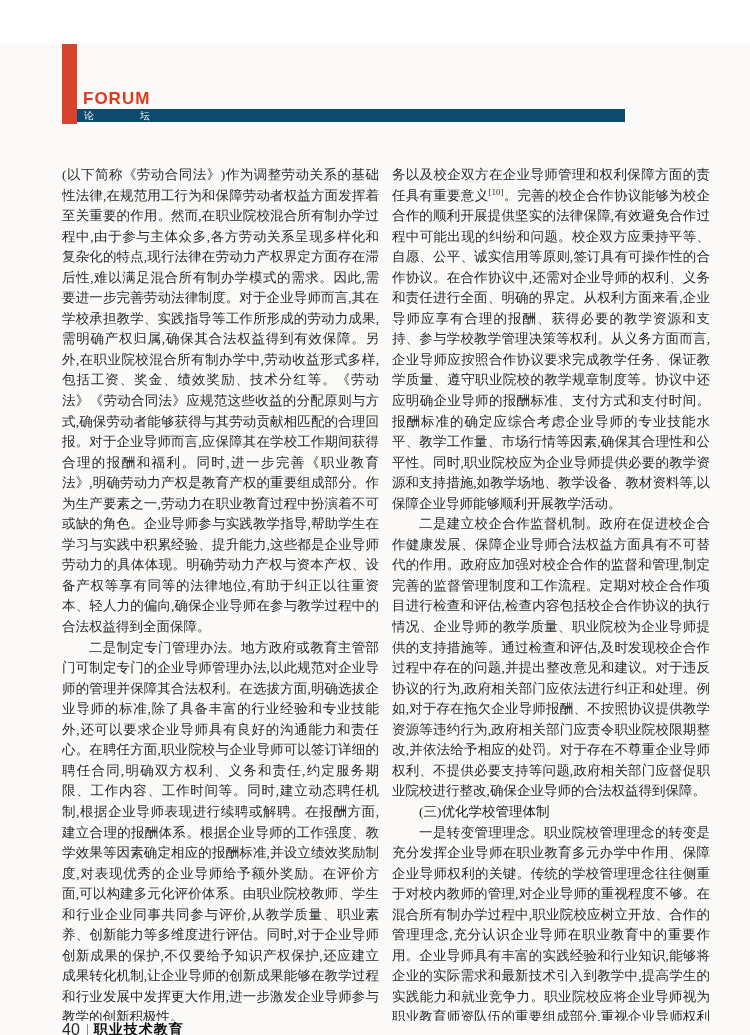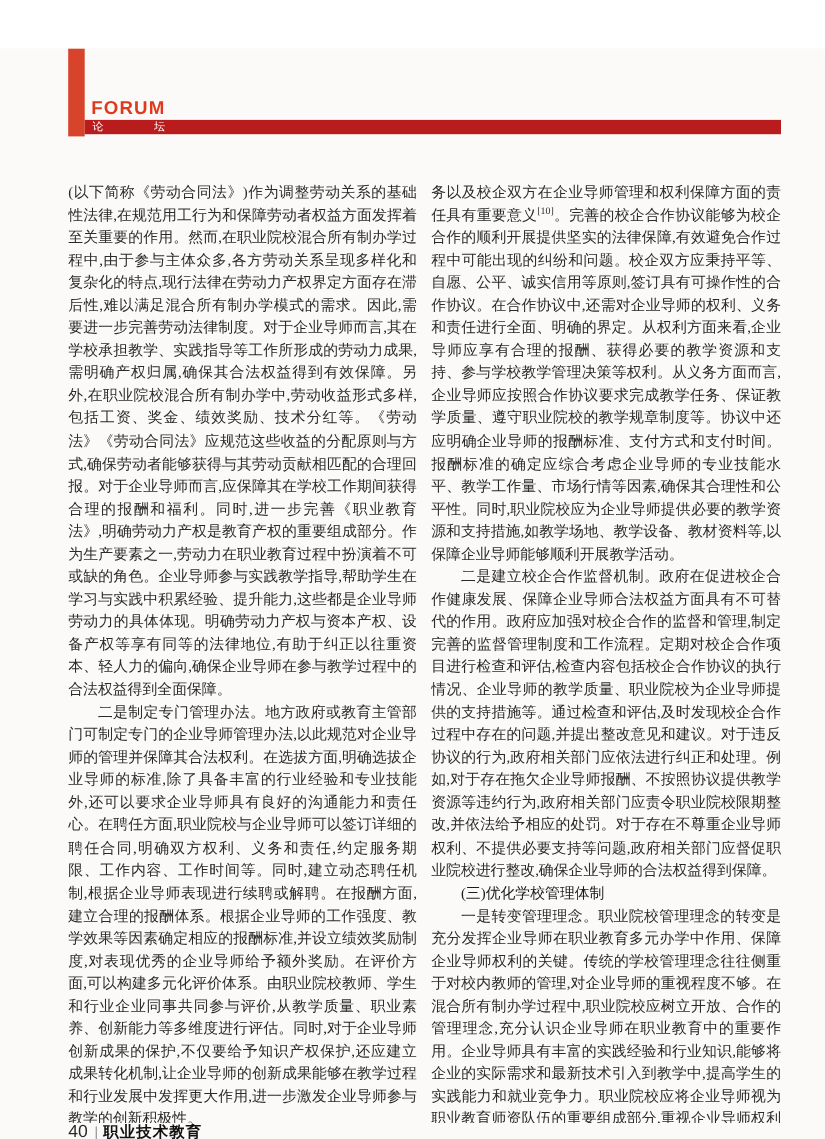--- a/index.html
+++ b/index.html
@@ -25,22 +25,22 @@
     left: 83px; top: 45px;
     font-family: "Liberation Sans", sans-serif;
     font-size: 17px;
     font-weight: bold;
     letter-spacing: 1px;
     color: #e03a1e;
   }
   .forum-strip {
     position: absolute;
     left: 77px; top: 65px;
-    width: 633px; height: 13px;
-    background: #b91c1c;
+    width: 548px; height: 13px;
+    background: #0c4a6e;
     color: #ffffff;
     font-size: 10px;
     line-height: 13px;
   }
   .forum-strip .zh1 { margin-left: 7px; }
   .forum-strip .zh2 { margin-left: 46px; }
   
   .col {
     position: absolute;
     top: 121px;

